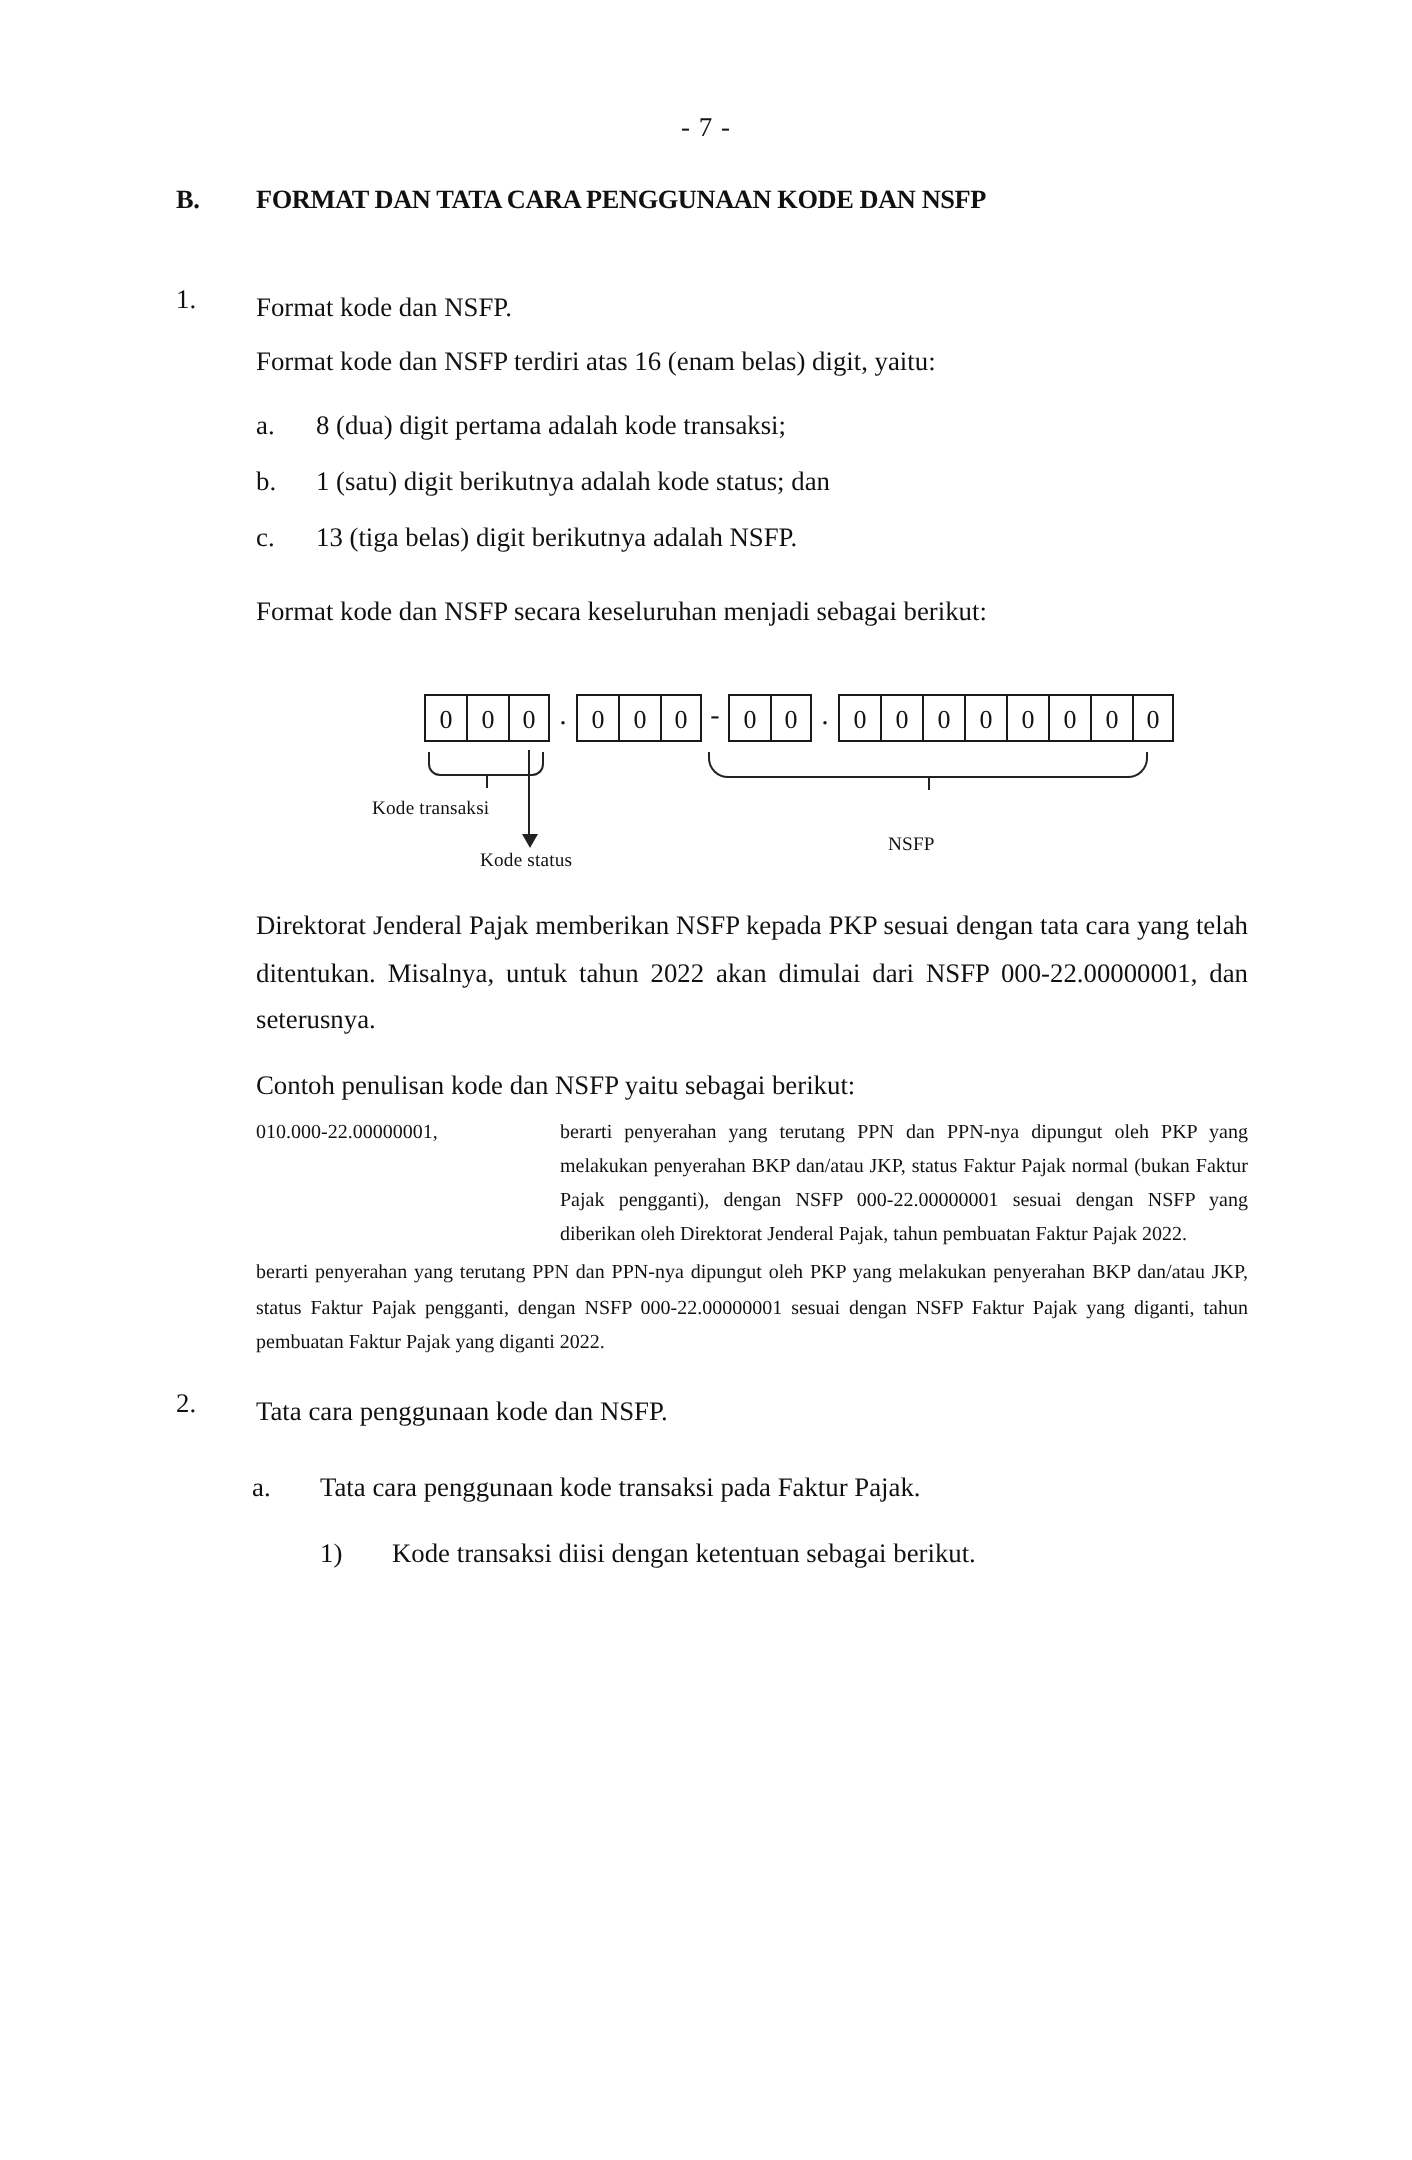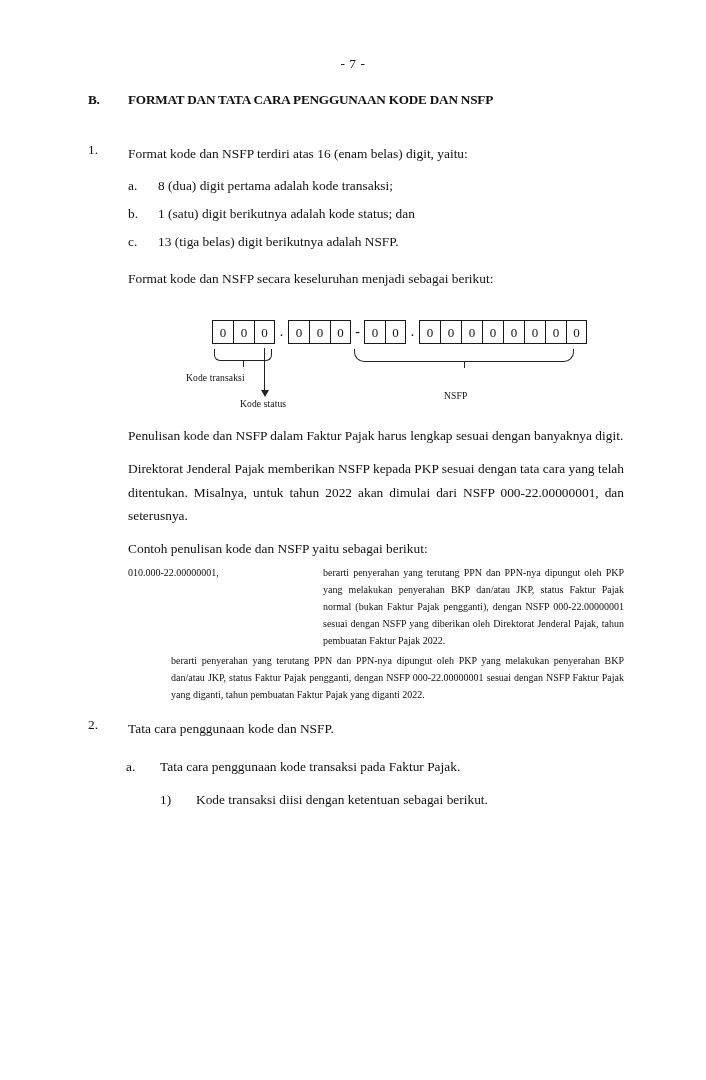--- a/index.html
+++ b/index.html
@@ -207,21 +207,20 @@
     line-height: 1.72;
     margin-bottom: 2px;
   }
   .example > .code {
     flex: 0 0 152px;
     width: 152px;
   }
   .example > .desc {
     flex: 1;
     text-align: justify;
-    margin-left: 43px;
   }
 
   
   .sub2 {
     display: flex;
     align-items: flex-start;
     font-size: 13.4px;
     line-height: 1.7;
     margin-top: 10px;
     padding-left: 38px;
@@ -248,20 +247,21 @@
 
     <div class="section-head">
       <span class="marker">B.</span>
       <span class="text">FORMAT DAN TATA CARA PENGGUNAAN KODE DAN NSFP</span>
     </div>
 
     <div class="item1">
       <span class="marker">1.</span>
       <div class="body">
 
+        <p class="para tight">Format kode dan NSFP.</p>
         <p class="para">Format kode dan NSFP terdiri atas 16 (enam belas) digit, yaitu:</p>
 
         <div class="sublist">
           <div class="sub">
             <span class="marker">a.</span>
             <span class="body">8 (dua) digit pertama adalah kode transaksi;</span>
           </div>
           <div class="sub">
             <span class="marker">b.</span>
             <span class="body">1 (satu) digit berikutnya adalah kode status; dan</span>
@@ -307,21 +307,20 @@
 
           <div class="brace-small"></div>
           <div class="arrow-status"></div>
           <div class="brace-big"></div>
 
           <div class="lbl lbl-kode-transaksi">Kode transaksi</div>
           <div class="lbl lbl-kode-status">Kode status</div>
           <div class="lbl lbl-nsfp">NSFP</div>
         </div>
 
-        <p class="para">Penulisan kode dan NSFP dalam Faktur Pajak harus lengkap sesuai dengan banyaknya digit.</p>
         <p class="para">Direktorat Jenderal Pajak memberikan NSFP kepada PKP sesuai dengan tata cara yang telah ditentukan. Misalnya, untuk tahun 2022 akan dimulai dari NSFP 000-22.00000001, dan seterusnya.</p>
         <p class="para tight">Contoh penulisan kode dan NSFP yaitu sebagai berikut:</p>
 
         <div class="example">
           <span class="code">010.000-22.00000001,</span>
           <span class="desc">berarti penyerahan yang terutang PPN dan PPN-nya dipungut oleh PKP yang melakukan penyerahan BKP dan/atau JKP, status Faktur Pajak normal (bukan Faktur Pajak pengganti), dengan NSFP 000-22.00000001 sesuai dengan NSFP yang diberikan oleh Direktorat Jenderal Pajak, tahun pembuatan Faktur Pajak 2022.</span>
         </div>
 
         <div class="example">
           <span class="desc">berarti penyerahan yang terutang PPN dan PPN-nya dipungut oleh PKP yang melakukan penyerahan BKP dan/atau JKP, status Faktur Pajak pengganti, dengan NSFP 000-22.00000001 sesuai dengan NSFP Faktur Pajak yang diganti, tahun pembuatan Faktur Pajak yang diganti 2022.</span>

